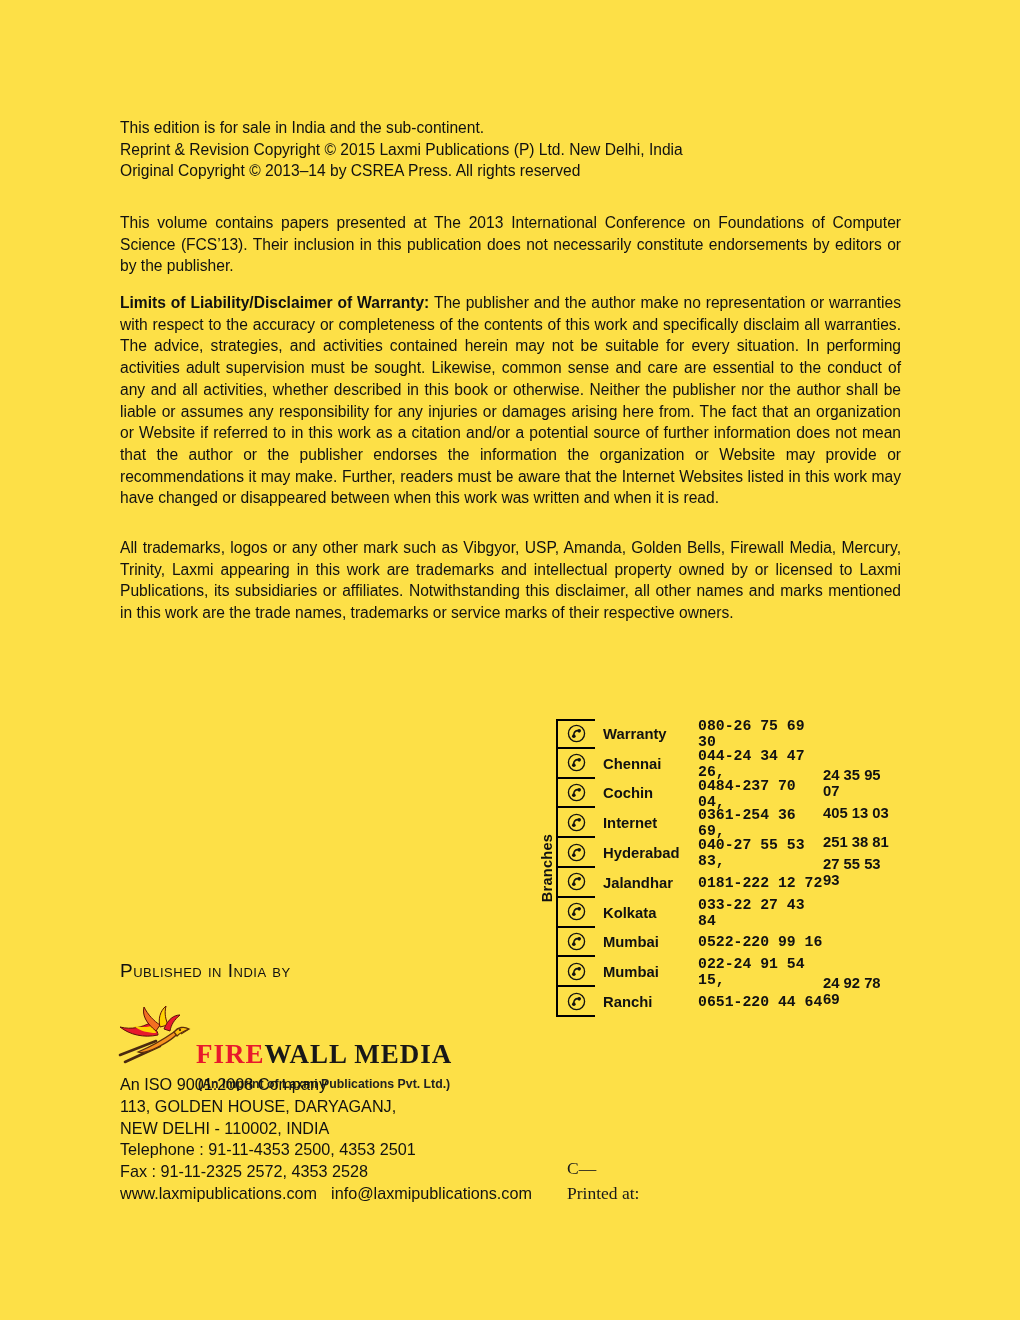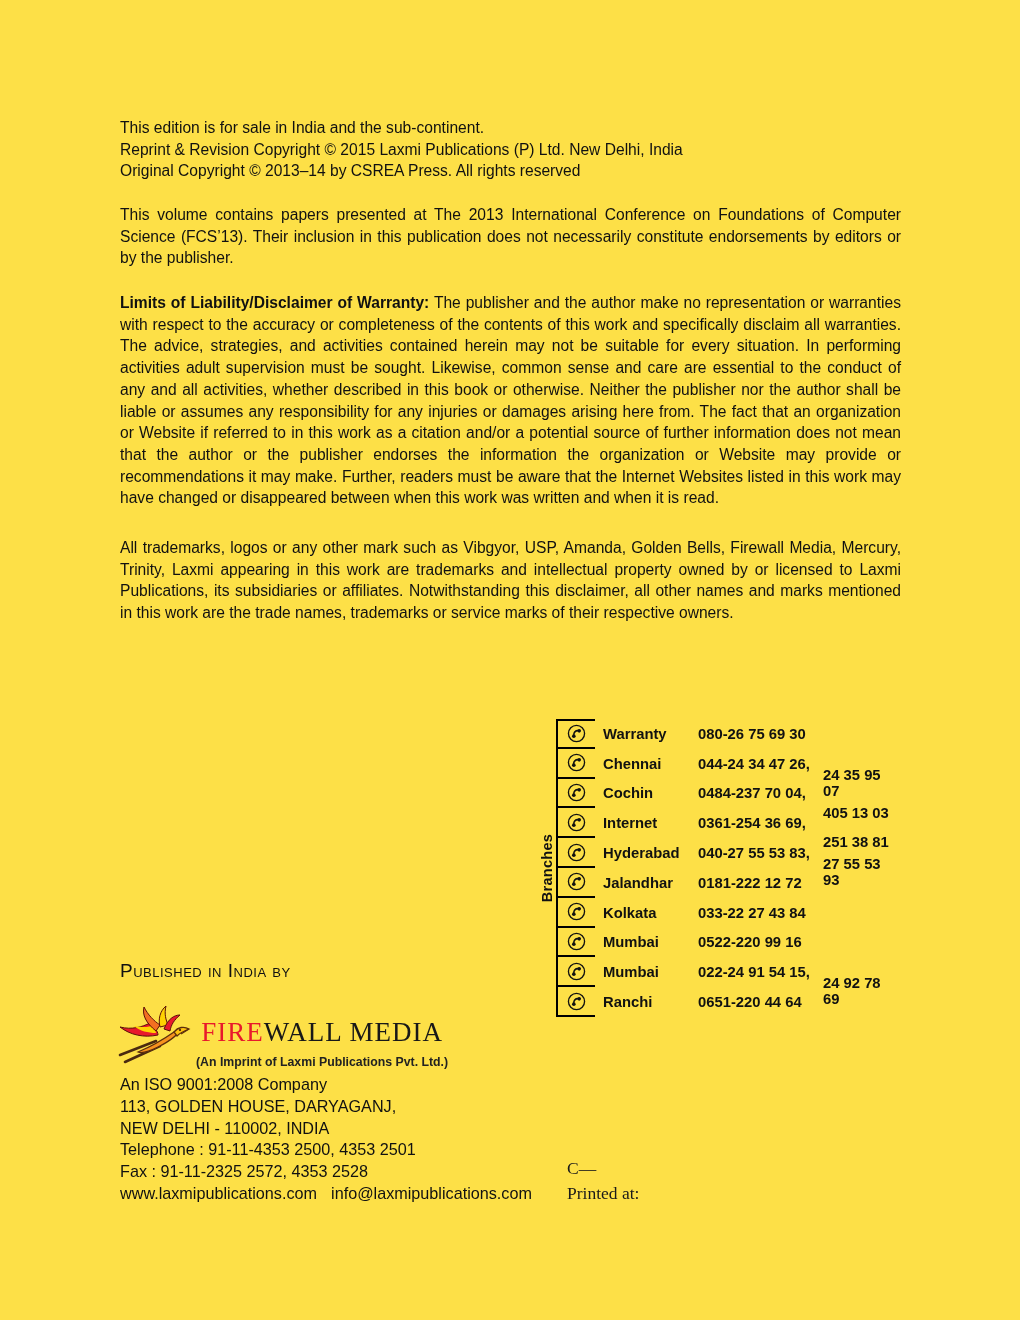--- a/index.html
+++ b/index.html
@@ -58,21 +58,21 @@
     height:100%;
     display:flex;
     align-items:center;
     justify-content:center;
     border-bottom:2.5px solid #000;
     box-sizing:border-box;
     flex:none;
   }
   .branch-row:first-child .icon-cell{border-top:2.5px solid #000;}
   .city-cell{width:95px;padding-left:8px;flex:none;}
-  .phone1-cell{width:125px;flex:none;}
+  .phone1-cell{width:125px;flex:none;font-family:Liberation Mono, monospace;}
   .phone2-cell{flex:1;margin-top:38px;}
 
   
   .published-by{
     position:absolute;
     left:120px;top:960px;
     font-variant:small-caps;
     font-size:19px;
     letter-spacing:.5px;
   }
@@ -81,25 +81,26 @@
     left:116px;top:1004px;
     width:300px;height:66px;
   }
   .logo-bird{position:absolute;left:0;top:0;}
   .logo-text{
     position:absolute;left:80px;top:14px;
     text-align:center;
   }
   .logo-title{
     font-family:"Liberation Serif", serif;
-    font-weight:400;
+    font-weight:700;
     font-size:27px;
     letter-spacing:1px;
     line-height:28px;
     white-space:nowrap;
+    margin-top:22px;
   }
   .logo-title .fire{color:#e8192c;}
   .logo-title .rest{color:#181818;}
   .logo-sub{
     font-size:12.3px;
     font-weight:700;
     color:#222;
     margin-top:9px;
     white-space:nowrap;
   }
@@ -124,21 +125,21 @@
 <body>
 
 <div class="page">
 
   <div class="para nojust" style="top:117px">
     <div>This edition is for sale in India and the sub-continent.</div>
     <div>Reprint &amp; Revision Copyright © 2015 Laxmi Publications (P) Ltd. New Delhi, India</div>
     <div>Original Copyright © 2013–14 by CSREA Press. All rights reserved</div>
   </div>
 
-  <p class="para" style="top:204px">This volume contains papers presented at The 2013 International Conference on Foundations of Computer Science (FCS’13). Their inclusion in this publication does not necessarily constitute endorsements by editors or by the publisher.</p>
+  <p class="para" style="top:212px">This volume contains papers presented at The 2013 International Conference on Foundations of Computer Science (FCS’13). Their inclusion in this publication does not necessarily constitute endorsements by editors or by the publisher.</p>
 
   <p class="para" style="top:292px"><b>Limits of Liability/Disclaimer of Warranty:</b><span> The publisher and the author make no representation or warranties with respect to the accuracy or completeness of the contents of this work and specifically disclaim all warranties. The advice, strategies, and activities contained herein may not be suitable for every situation. In performing activities adult supervision must be sought. Likewise, common sense and care are essential to the conduct of any and all activities, whether described in this book or otherwise. Neither the publisher nor the author shall be liable or assumes any responsibility for any injuries or damages arising here from. The fact that an organization or Website if referred to in this work as a citation and/or a potential source of further information does not mean that the author or the publisher endorses the information the organization or Website may provide or recommendations it may make. Further, readers must be aware that the Internet Websites listed in this work may have changed or disappeared between when this work was written and when it is read.</span></p>
 
   <p class="para" style="top:537px">All trademarks, logos or any other mark such as Vibgyor, USP, Amanda, Golden Bells, Firewall Media, Mercury, Trinity, Laxmi appearing in this work are trademarks and intellectual property owned by or licensed to Laxmi Publications, its subsidiaries or affiliates. Notwithstanding this disclaimer, all other names and marks mentioned in this work are the trade names, trademarks or service marks of their respective owners.</p>
 
   <div class="branches">
     <div class="branches-label">Branches</div>
     <div class="branch-rows">
 
       <div class="branch-row">

